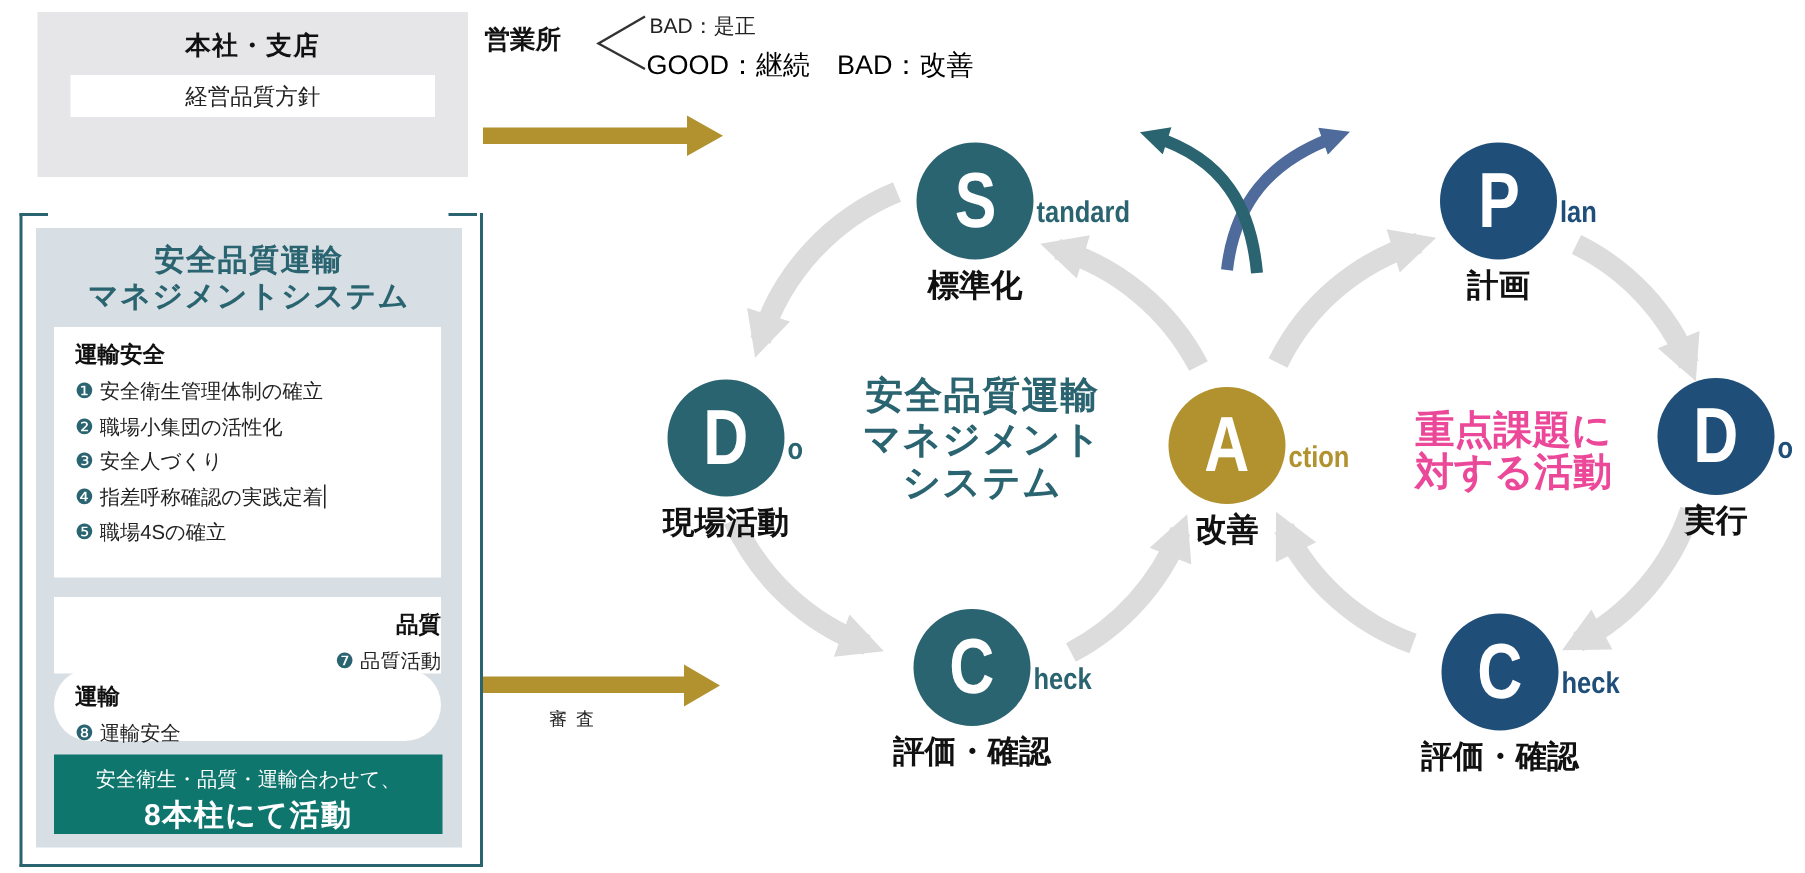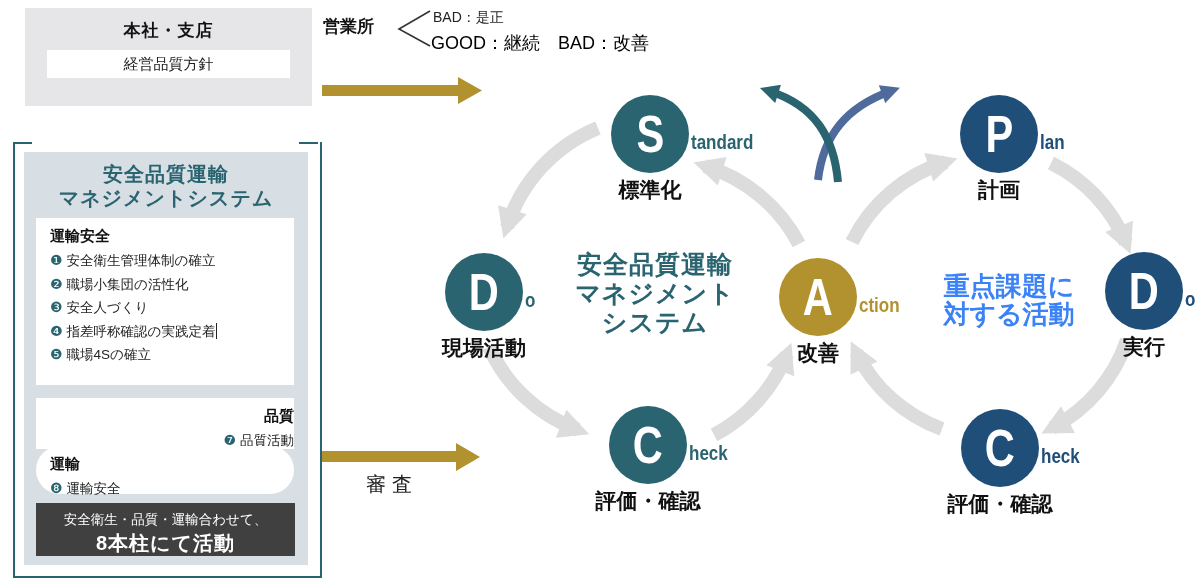--- a/index.html
+++ b/index.html
@@ -1,68 +1,68 @@
 <!DOCTYPE html>
 <html><head>
 <meta charset="utf-8">
 <style>
   html,body{margin:0;padding:0;background:#fff;}
   .canvas{position:relative;width:1203px;height:582px;background:#fff;overflow:hidden;
           font-family:"Liberation Sans","DejaVu Sans",sans-serif;color:#1a1a1a;}
   svg.layer{position:absolute;left:0;top:0;z-index:1;}
 
   
-  .hq{position:absolute;left:25px;top:8px;width:287px;height:98px;background:#e6e6e8;z-index:2;}
+  .hq{position:absolute;left:25px;top:8px;width:287px;height:110px;background:#e6e6e8;z-index:2;}
   .hq-title{text-align:center;font-weight:bold;font-size:17px;letter-spacing:1px;margin-top:11px;color:#111;}
   .hq-row{position:absolute;left:22px;width:243px;height:28px;background:#fff;display:flex;
           align-items:center;justify-content:center;font-size:15px;color:#222;}
   .hq-row.r1{top:42px;} .hq-row.r2{top:75px;}
 
   
   .office-label{position:absolute;left:323px;top:15px;font-size:17px;font-weight:bold;z-index:2;color:#111;}
   .office-l1{position:absolute;left:433px;top:9px;font-size:14px;color:#222;z-index:2;}
   .office-l2{position:absolute;left:431px;top:31px;font-size:18px;color:#000000;z-index:2;}
 
-  .audit-label{position:absolute;left:366px;top:471px;font-size:20px;letter-spacing:6px;color:#222;z-index:2;}
+  .audit-label{position:absolute;left:366px;top:471px;font-size:12px;letter-spacing:6px;color:#222;z-index:2;}
 
   
   .frame{position:absolute;left:13px;top:142px;width:305px;height:434px;border:2px solid #2a6470;border-top:none;z-index:2;}
   .frame-seg{position:absolute;top:142px;height:2px;width:19px;background:#2a6470;z-index:2;}
   .frame-seg.l{left:13px;} .frame-seg.r{left:299px;}
   .panel{position:absolute;left:24px;top:152px;width:284px;height:413px;background:#d8dfe4;z-index:2;}
   .sb-title{padding-top:10px;text-align:center;color:#2a6470;font-weight:bold;font-size:20px;line-height:24px;letter-spacing:1px;}
   .sb-box{position:absolute;left:12px;width:258px;background:#fff;padding:9px 0 0 14px;box-sizing:border-box;}
   .sb-box.b1{top:66px;height:167px;}
   .sb-box.b2{top:246px;height:51px;text-align:right;}
   .sb-box.b3{top:294px;height:48px;border-radius:24px;}
   .sb-heading{font-size:15px;font-weight:bold;color:#111;margin-bottom:3px;}
   .sb-item{font-size:13.5px;color:#222;line-height:22.5px;white-space:nowrap;}
   .sb-item .num{color:#2a6470;font-size:14px;margin-right:4px;}
   .caret{display:inline-block;width:1px;height:16px;background:#222;vertical-align:-3px;margin-left:1px;}
-  .sb-footer{position:absolute;left:12px;top:351px;width:259px;height:53px;background:#404040;text-align:center;color:#fff;box-sizing:border-box;}
+  .sb-footer{position:absolute;left:12px;top:351px;width:259px;height:53px;background:#0f766e;text-align:center;color:#fff;box-sizing:border-box;}
   .sb-f1{font-size:13.5px;margin-top:8px;}
   .sb-f2{font-size:20px;font-weight:bold;margin-top:1px;letter-spacing:1px;}
 
   
   .node{position:absolute;width:78px;z-index:3;}
   .circle{width:78px;height:78px;border-radius:50%;display:flex;align-items:center;justify-content:center;}
   .node.teal .circle{background:#2a6470;} .node.blue .circle{background:#1f4e79;} .node.gold .circle{background:#b2922f;}
   .letter{color:#fff;font-weight:bold;font-size:52px;line-height:1;display:inline-block;transform:scaleX(.8);}
   .suffix{position:absolute;left:80px;top:36px;font-size:20px;font-weight:bold;white-space:nowrap;
           display:inline-block;transform:scaleX(.85);transform-origin:left center;}
   .node.teal .suffix{color:#2a6470;} .node.blue .suffix{color:#1f4e79;} .node.gold .suffix{color:#b2922f;}
   .nlabel{position:absolute;top:81px;left:50%;transform:translateX(-50%);font-weight:bold;font-size:21px;color:#111;white-space:nowrap;}
 
   .n-s{left:611px;top:95px;} .n-p{left:960px;top:95px;}
   .n-dl{left:445px;top:253px;} .n-a{left:779px;top:258px;} .n-dr{left:1105px;top:252px;}
   .n-cl{left:609px;top:406px;} .n-cr{left:961px;top:409px;}
 
   .center-left{position:absolute;left:555px;top:250px;width:200px;text-align:center;color:#2a6470;
                font-weight:bold;font-size:25px;line-height:29px;letter-spacing:1px;z-index:2;}
-  .center-right{position:absolute;left:909px;top:272px;width:200px;text-align:center;color:#3b82f6;
+  .center-right{position:absolute;left:909px;top:272px;width:200px;text-align:center;color:#ec4899;
                 font-weight:bold;font-size:26px;line-height:28px;z-index:2;}
 </style>
 </head>
 <body>
 
 <div class="canvas">
 
   <svg class="layer" width="1203" height="582" viewBox="0 0 1203 582">
     <defs>
       <marker id="mgray" viewBox="0 0 10 10" refX="6" refY="5" markerWidth="34" markerHeight="30" orient="auto" markerUnits="userSpaceOnUse">

